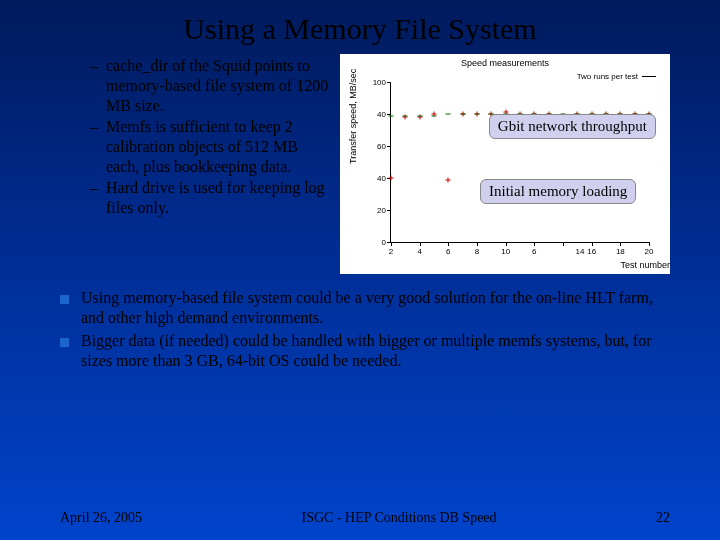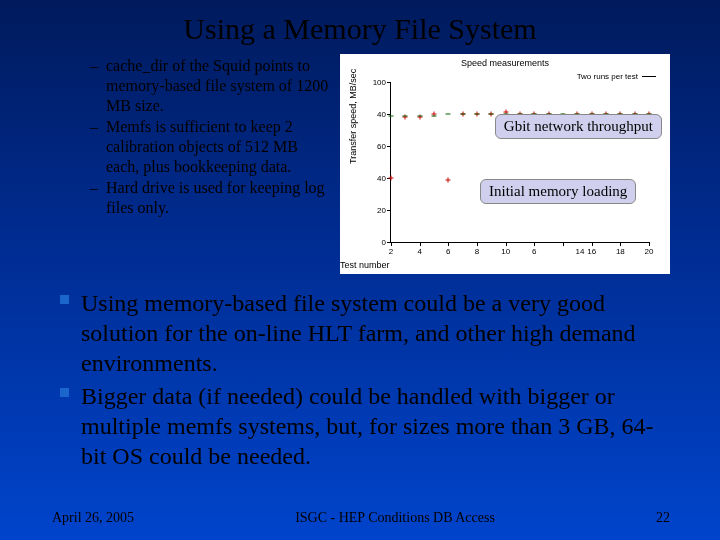--- a/index.html
+++ b/index.html
@@ -66,27 +66,27 @@
   .dash {
     margin-right: 8px;
   }
   .lower-bullets {
     margin-top: 4px;
   }
   .lower-bullets .bullet-row {
     margin-bottom: 3px;
   }
   .lower-bullets .bullet-text {
-    font-size: 24px;
+    font-size: 16px;
     line-height: 1.25;
   }
   .footer {
     position: absolute;
     bottom: 14px;
-    left: 52px;
+    left: 60px;
     right: 50px;
     display: flex;
     justify-content: space-between;
     font-size: 14px;
   }
   
   .chart {
     background: #fff;
     width: 330px;
     height: 220px;
@@ -154,36 +154,36 @@
     transform: rotate(-90deg);
     transform-origin: left top;
     font-size: 9px;
     white-space: nowrap;
   }
   .xlabel {
     position: absolute;
     bottom: 4px;
     left: 0;
     right: 0;
-    text-align: left;
+    text-align: right;
     font-size: 9px;
   }
   .chart-callout {
     position: absolute;
     background: #d0d0ee;
     border: 1px solid #888;
     border-radius: 6px;
     font-family: "Times New Roman", serif;
     font-size: 15px;
     text-align: center;
     padding: 3px 8px;
     line-height: 1.1;
     color: #000;
   }
-  .callout1 { top: 60px; right: 8px; }
+  .callout1 { top: 60px; right: 14px; }
   .callout2 { top: 125px; left: 140px; text-align: right; }
   .point { position:absolute; width:5px; height:5px; transform:translate(-50%,-50%); }
   .p-plus::before, .p-plus::after { content:""; position:absolute; background:#c00; }
   .p-plus::before { left:2px; top:0; width:1px; height:5px; }
   .p-plus::after { left:0; top:2px; width:5px; height:1px; }
   .p-dash { height:1px; width:5px; background:#060; top:2px; }
 </style>
 </head>
 <body>
 
@@ -308,15 +308,15 @@
     </div>
     <div class="bullet-row">
       <div class="bullet-square"></div>
       <div class="bullet-text">Bigger data (if needed) could be handled with bigger or multiple memfs systems, but, for sizes more than 3 GB, 64-bit OS could be needed.</div>
     </div>
   </div>
 </div>
 
 <div class="footer">
   <span>April 26, 2005</span>
-  <span>ISGC - HEP Conditions DB Access</span>
+  <span>ISGC - HEP Conditions DB Speed</span>
   <span>22</span>
 </div>
 
 </body></html>

